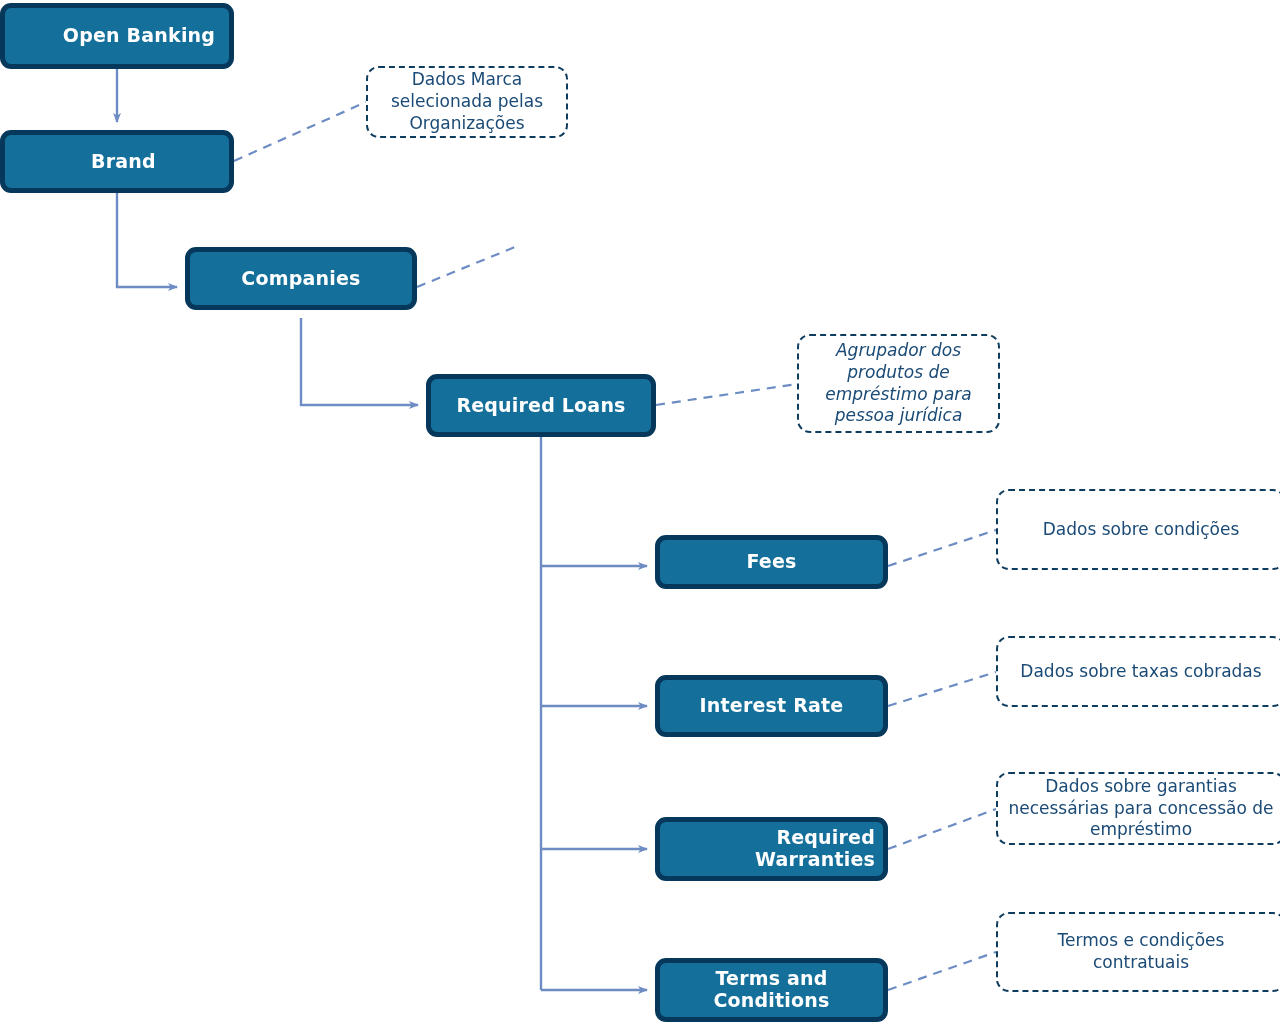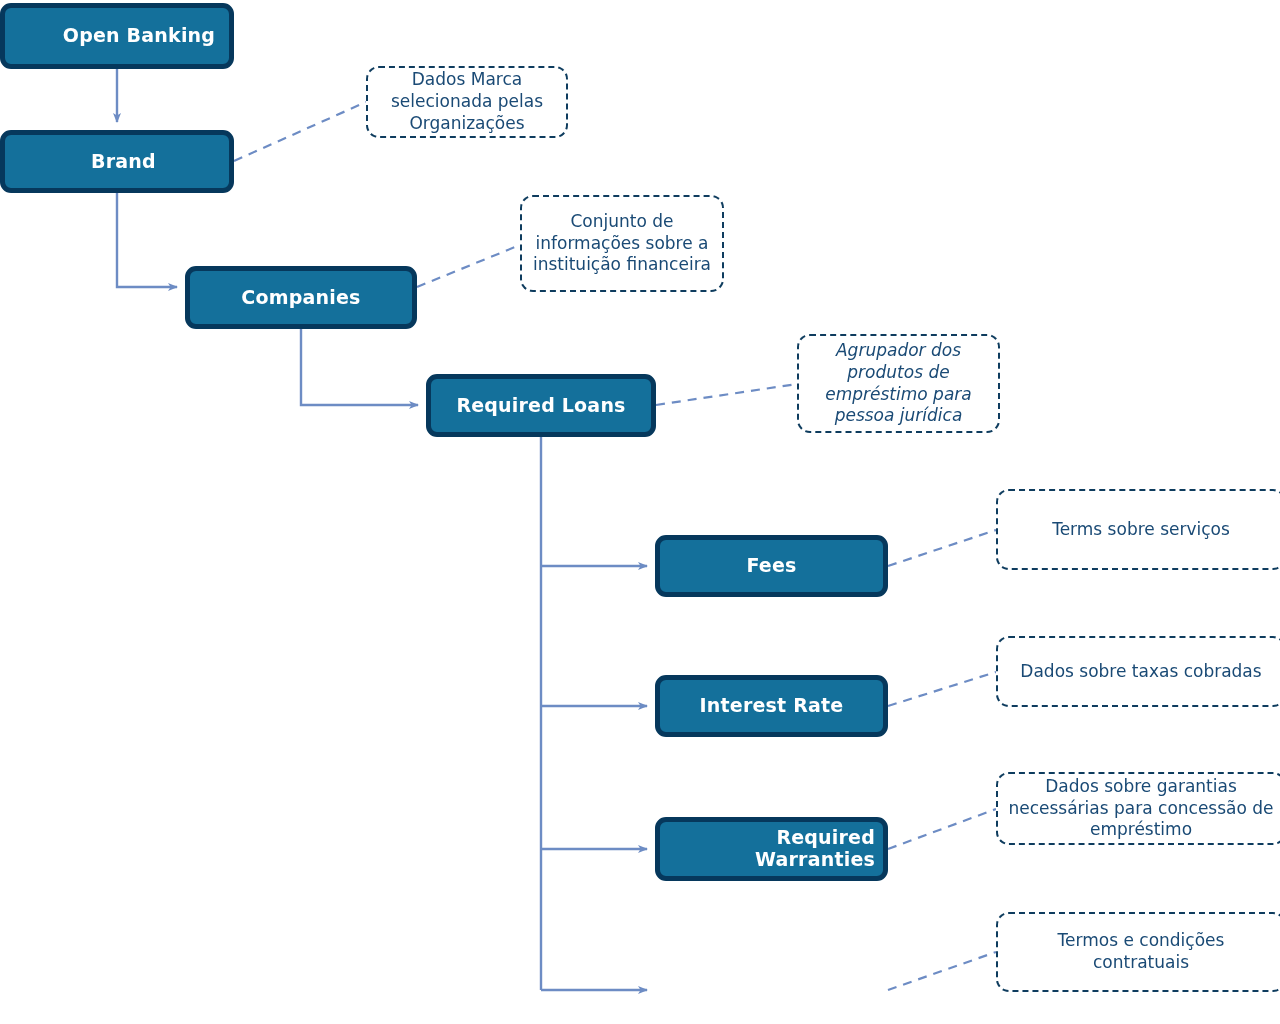--- a/index.html
+++ b/index.html
@@ -133,55 +133,55 @@
   </svg>
 
   <div class="node" style="left:0px; top:3px; width:234px; height:66px;padding-left:44px;">
     <span class="node-label">Open Banking</span>
   </div>
 
   <div class="node" style="left:0px; top:130px; width:234px; height:63px;padding-left:13px;">
     <span class="node-label">Brand</span>
   </div>
 
-  <div class="node" style="left:185px; top:266px; width:232px; height:63px;">
+  <div class="node" style="left:185px; top:247px; width:232px; height:63px;">
     <span class="node-label">Companies</span>
   </div>
 
   <div class="node" style="left:426px; top:374px; width:230px; height:63px;">
     <span class="node-label">Required Loans</span>
   </div>
 
-  <div class="node" style="left:655px; top:535px; width:233px; height:62px;">
+  <div class="node" style="left:655px; top:535px; width:233px; height:54px;">
     <span class="node-label">Fees</span>
   </div>
 
   <div class="node" style="left:655px; top:675px; width:233px; height:62px;">
     <span class="node-label">Interest Rate</span>
   </div>
 
   <div class="node" style="left:655px; top:817px; width:233px; height:64px;text-align:right;">
     <span class="node-label">Required Warranties</span>
   </div>
 
+  <div class="node" style="left:655px; top:958px; width:233px; height:64px;">
+    <span class="node-label">Terms and Conditions</span>
+  </div>
 
   <div class="callout" style="left:366px; top:66px; width:202px; height:72px;">
     <span class="callout-label">Dados Marca selecionada pelas Organizações</span>
   </div>
 
-  <div class="callout" style="left:520px; top:195px; width:204px; height:97px;">
-    <span class="callout-label">Conjunto de informações sobre a instituição financeira</span>
-  </div>
 
   <div class="callout" style="left:797px; top:334px; width:203px; height:99px;font-style:italic;">
     <span class="callout-label">Agrupador dos produtos de empréstimo para pessoa jurídica</span>
   </div>
 
   <div class="callout" style="left:996px; top:489px; width:290px; height:81px;">
-    <span class="callout-label">Terms sobre serviços</span>
+    <span class="callout-label">Dados sobre condições</span>
   </div>
 
   <div class="callout" style="left:996px; top:636px; width:290px; height:71px;">
     <span class="callout-label">Dados sobre taxas cobradas</span>
   </div>
 
   <div class="callout" style="left:996px; top:772px; width:290px; height:73px;">
     <span class="callout-label">Dados sobre garantias necessárias para concessão de empréstimo</span>
   </div>
 

